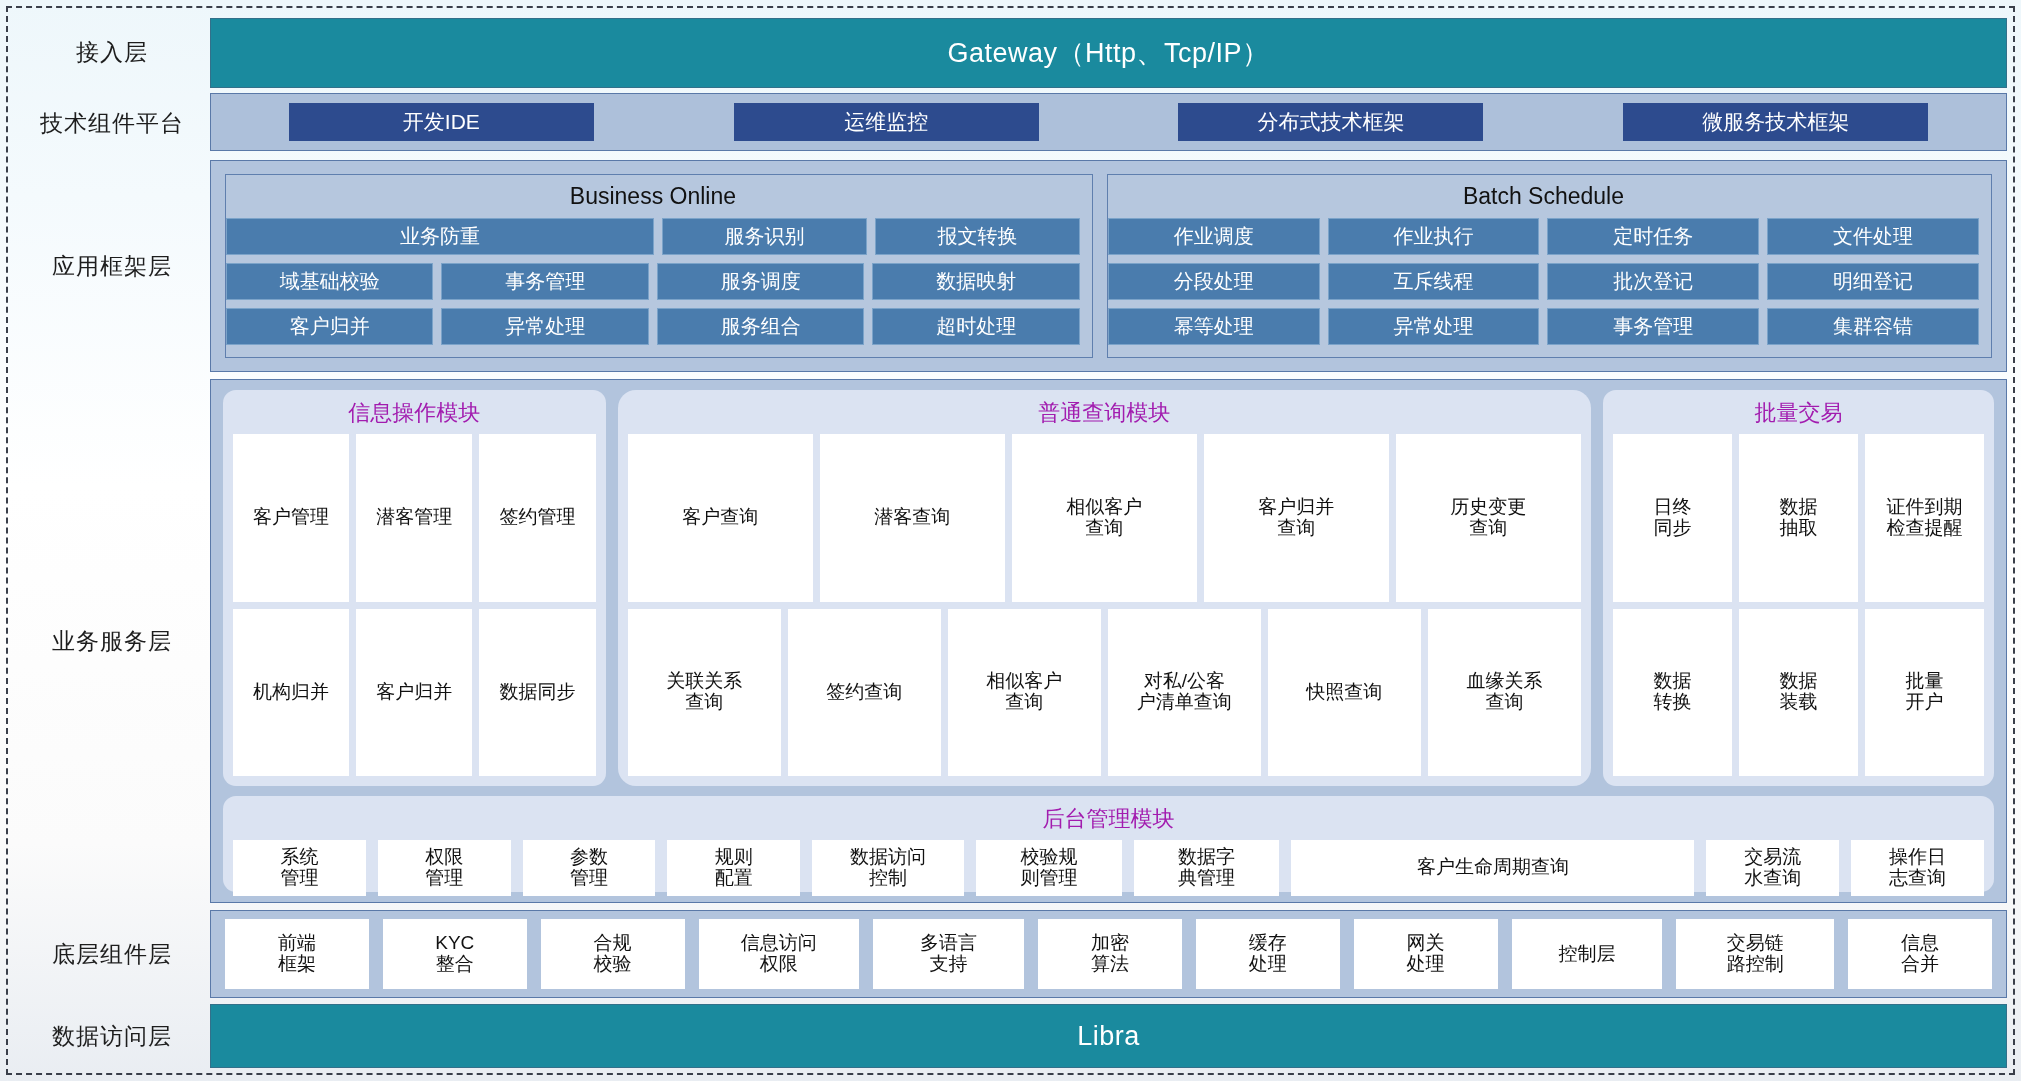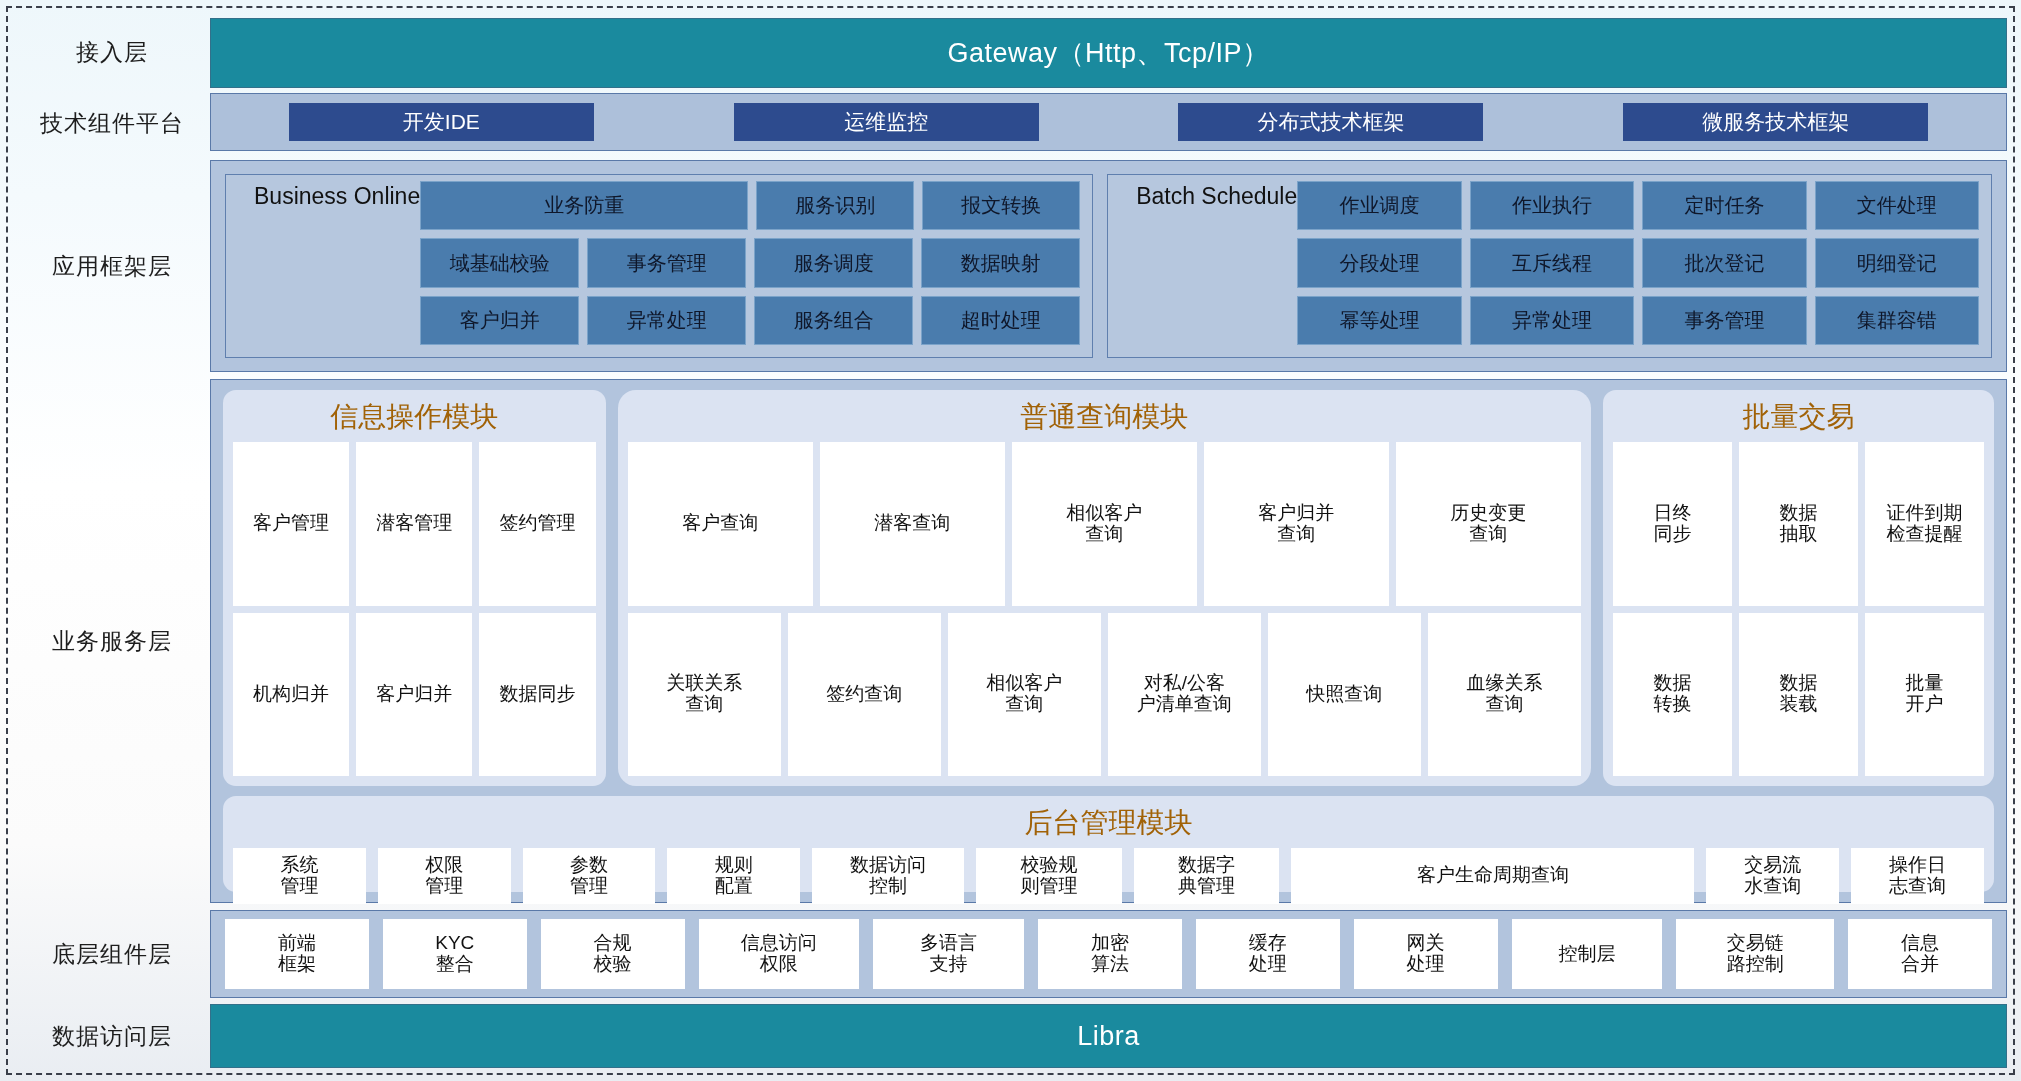--- a/index.html
+++ b/index.html
@@ -57,48 +57,48 @@
     display:flex;align-items:center;justify-content:center;
   }
 
   
   .appframe{
     flex:1;background:#b2c4dd;border:1px solid #5a79a8;
     display:flex;gap:14px;padding:13px 14px;box-sizing:border-box;
   }
   .panel{
     background:#b6c7de;border:1px solid #5f7fae;
-    padding:6px 12px 12px 28px;box-sizing:border-box;
-    display:flex;flex-direction:row;
+    padding:6px 12px 12px 0;box-sizing:border-box;
+    display:flex;flex-direction:column;
   }
   .panel-title{
     text-align:center;font-size:23px;color:#111;
     margin:2px 0 8px 0;font-weight:400;
   }
   .cellgrid{display:flex;flex-direction:column;gap:8px;flex:1;}
   .cellrow{display:flex;gap:8px;flex:1;}
   .bcell{
-    background:#4a7cad;border:1px solid #7ba3c9;color:#0f172a;
+    background:#4a7cad;border:1px solid #7ba3c9;color:#ffffff;
     font-size:20px;display:flex;align-items:center;justify-content:center;
     line-height:1.12;padding:4px 2px;box-sizing:border-box;
   }
 
   
   .bizlayer{
     flex:1;background:#b2c4dd;border:1px solid #5a79a8;
     display:flex;flex-direction:column;gap:10px;
     padding:10px 12px;box-sizing:border-box;
   }
   .bizrow1{display:flex;gap:12px;flex:1;}
   .modcard{
     background:#dbe3f2;border-radius:13px;
     padding:4px 10px 10px 10px;box-sizing:border-box;
     display:flex;flex-direction:column;
   }
-  .mod-title{text-align:center;font-size:28px;color:#a16207;margin:4px 0 6px 0;}
+  .mod-title{text-align:center;font-size:22px;color:#a21caf;margin:4px 0 6px 0;}
   .wcell{
     background:#ffffff;color:#111;font-size:19px;
     display:flex;align-items:center;justify-content:center;
     text-align:center;line-height:1.1;padding:7px 2px;box-sizing:border-box;
   }
   .bizrow2{display:flex;}
   .adminmod{
     flex:1;background:#dbe3f2;border-radius:13px;
     padding:4px 10px 10px 10px;box-sizing:border-box;
     display:flex;flex-direction:column;

